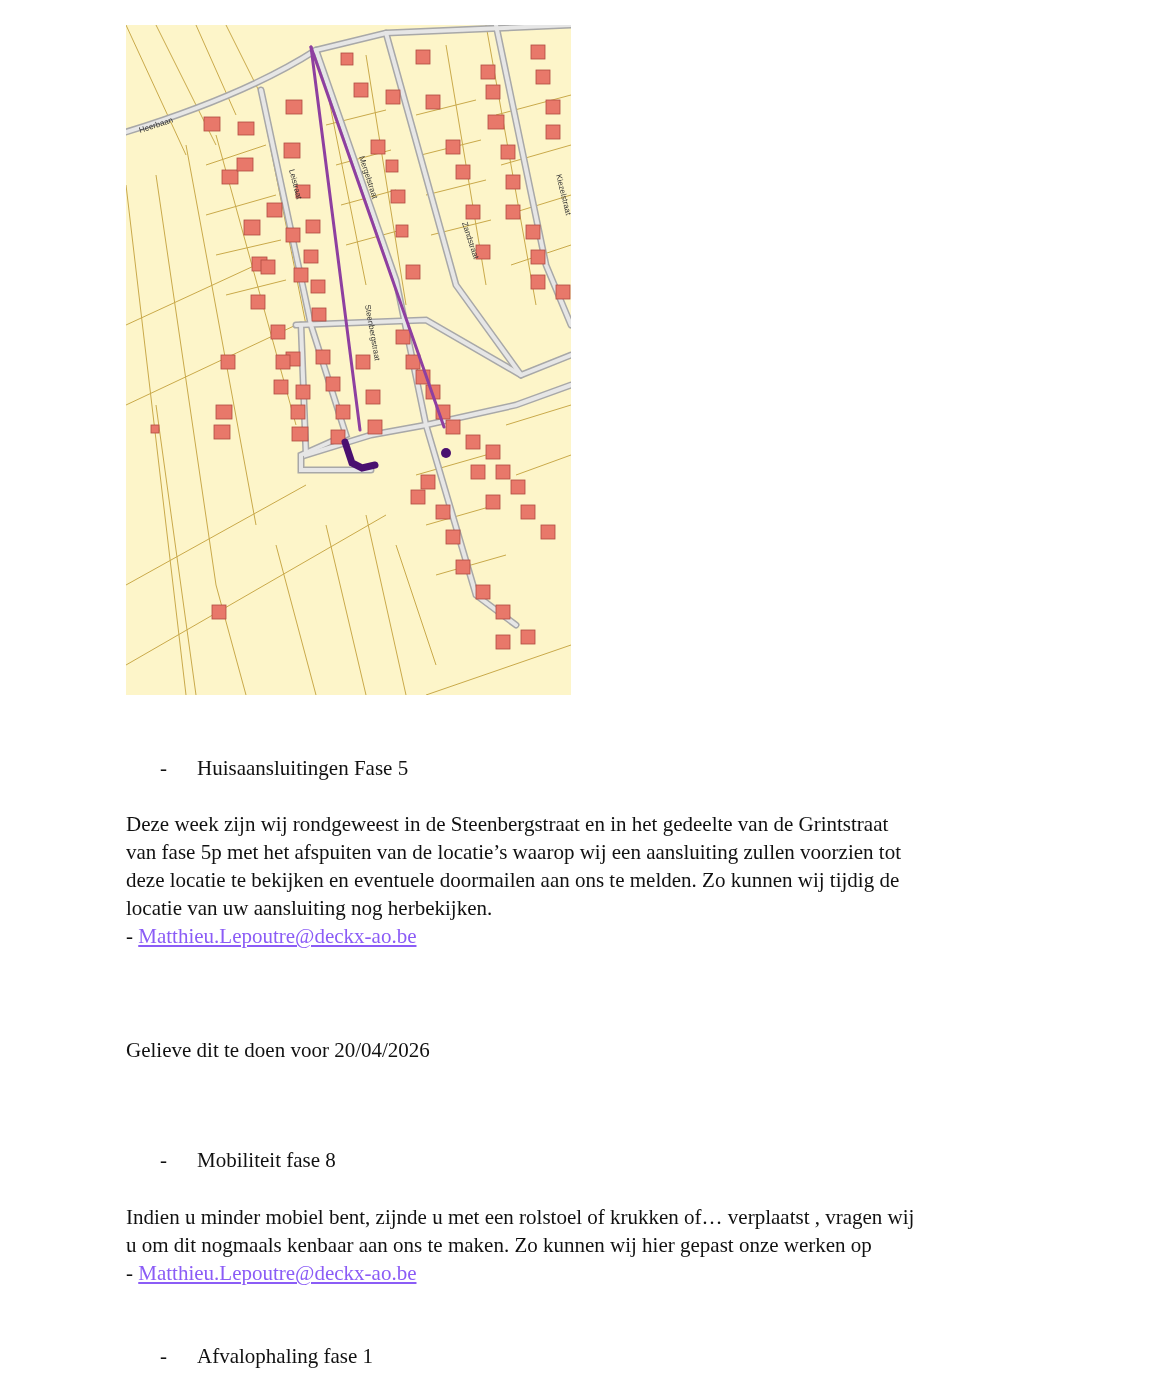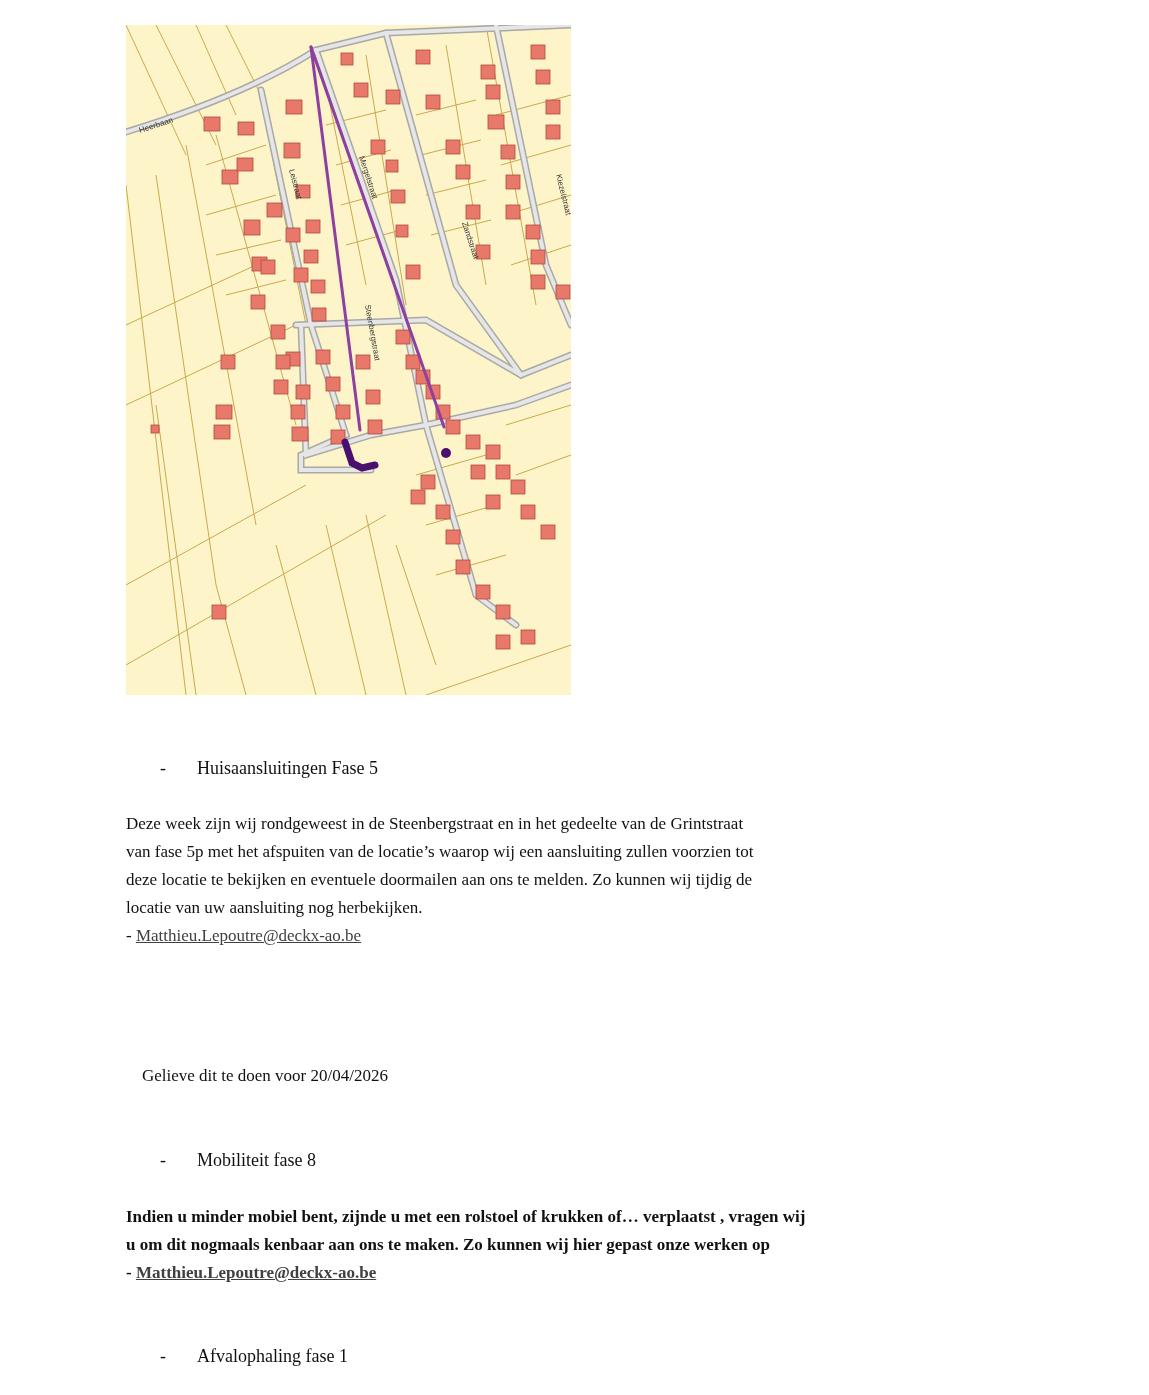--- a/index.html
+++ b/index.html
@@ -6,24 +6,24 @@
     body {
       width: 1149px; height: 1395px; position: relative; overflow: hidden;
       font-family: "Liberation Serif", "DejaVu Serif", serif;
       color: #111;
     }
     .map {
       position: absolute; left: 126px; top: 25px; width: 445px; height: 670px;
       background: #fdf5c9; overflow: hidden;
     }
     .map svg { display: block; }
-    .text { position: absolute; left: 126px; font-size: 17px; line-height: 28px; white-space: nowrap; }
-    .bullet { position: absolute; left: 160px; font-size: 18px; line-height: 28px; }
+    .text { position: absolute; left: 126px; font-size: 21px; line-height: 28px; white-space: nowrap; }
+    .bullet { position: absolute; left: 160px; font-size: 21px; line-height: 28px; }
     .bullet .dash { display: inline-block; width: 37px; }
-    a.mail { color: #404040; text-decoration: underline; margin-top: 20px; }
+    a.mail { color: #8b5cf6; text-decoration: underline; margin-top: 20px; }
   </style>
 </head>
 <body>
 
 <div class="map">
   <svg width="445" height="670" viewBox="0 0 445 670">
     <rect width="445" height="670" fill="#fdf5c9"></rect>
 
     <g stroke="#c9a94a" stroke-width="1" fill="none">
       <line x1="0" y1="0" x2="60" y2="130"></line>
@@ -209,27 +209,27 @@
 </div>
 
 <div class="text" style="top:810px;">
   <div>Deze week zijn wij rondgeweest in de Steenbergstraat en in het gedeelte van de Grintstraat</div>
   <div>van fase 5p met het afspuiten van de locatie’s waarop wij een aansluiting zullen voorzien tot</div>
   <div>deze locatie te bekijken en eventuele doormailen aan ons te melden. Zo kunnen wij tijdig de</div>
   <div>locatie van uw aansluiting nog herbekijken.</div>
   <div><span>- </span><a class="mail" href="#">Matthieu.Lepoutre@deckx-ao.be</a></div>
 </div>
 
-<div class="text" style="top:1062px;margin-left:16px;">Gelieve dit te doen voor 20/04/2026</div>
+<div class="text" style="top:1036px;">Gelieve dit te doen voor 20/04/2026</div>
 
 <div class="bullet" style="top:1146px;">
   <span class="dash">-</span><span>Mobiliteit fase 8</span>
 </div>
 
-<div class="text" style="top:1203px;font-weight:bold;">
+<div class="text" style="top:1203px;">
   <div>Indien u minder mobiel bent, zijnde u met een rolstoel of krukken of… verplaatst , vragen wij</div>
   <div>u om dit nogmaals kenbaar aan ons te maken. Zo kunnen wij hier gepast onze werken op</div>
   <div><span>- </span><a class="mail" href="#">Matthieu.Lepoutre@deckx-ao.be</a></div>
 </div>
 
 <div class="bullet" style="top:1342px;">
   <span class="dash">-</span><span>Afvalophaling fase 1</span>
 </div>
 
 </body></html>

